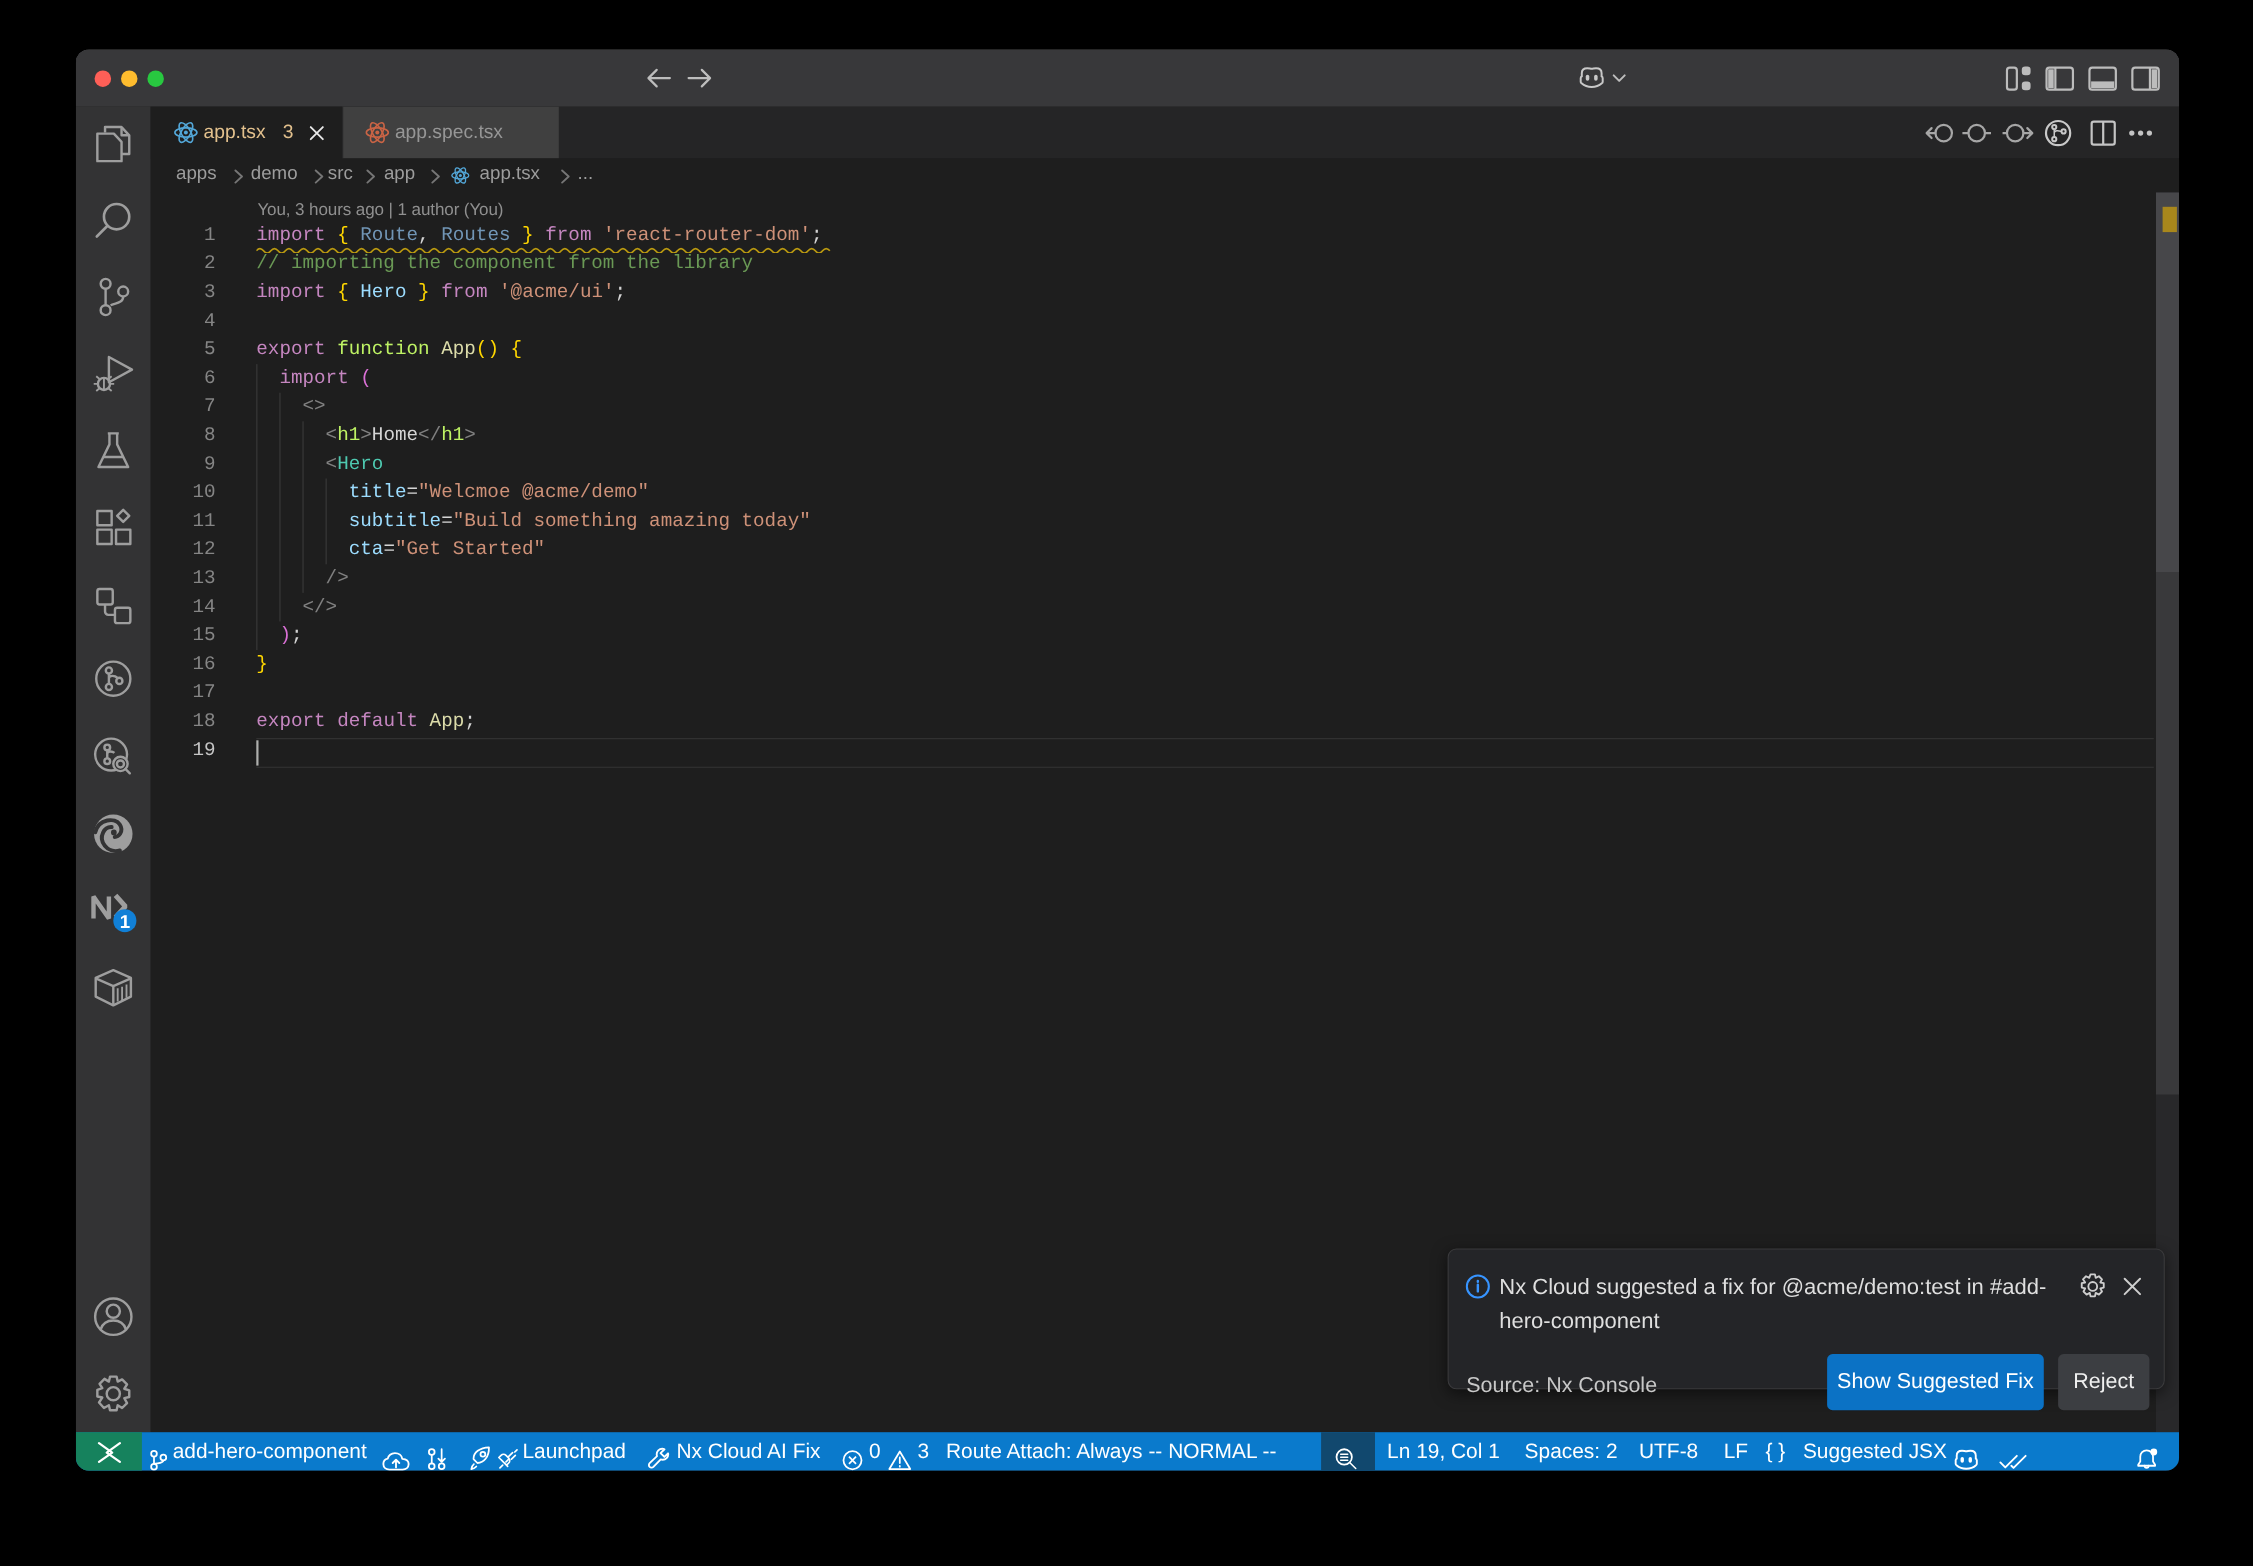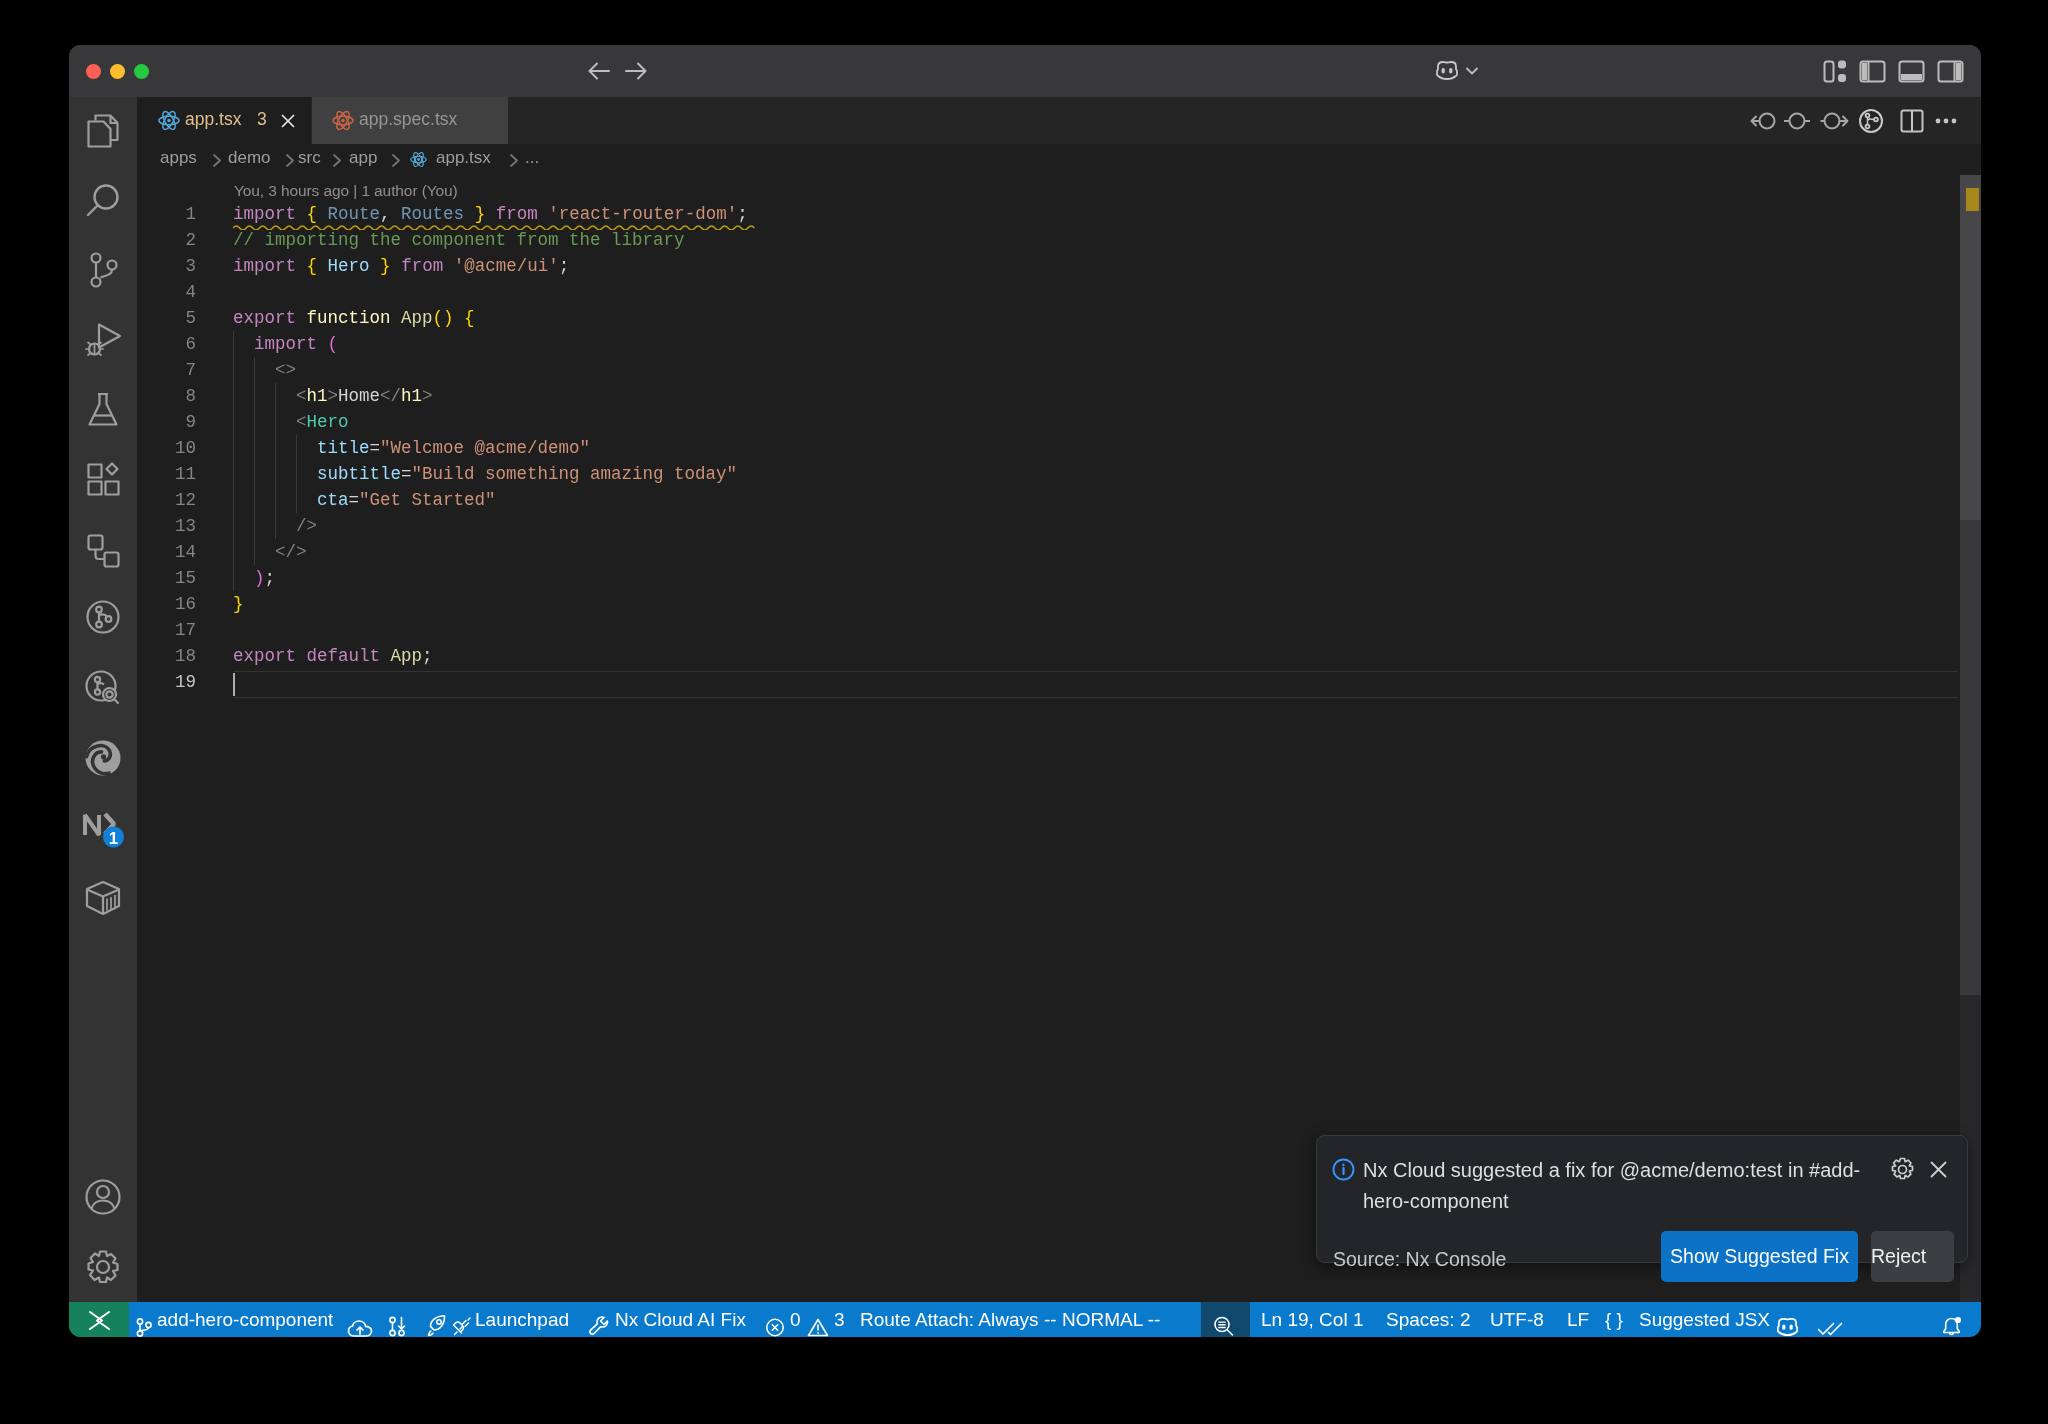--- a/index.html
+++ b/index.html
@@ -20,21 +20,21 @@
   
   #tabbar { position:absolute; left:68px; top:52px; right:0; height:47px; background:#252526; }
   .tab { position:absolute; top:0; height:47px; }
   
   #crumbs { position:absolute; left:68px; top:99px; right:0; height:31px; background:#1e1e1e;
             font-size:17px; color:#9d9d9d; }
   
   #editor { position:absolute; left:68px; top:130px; right:0; bottom:35px; background:#1e1e1e; }
   pre.code { position:absolute; font:17.5px/26px "Liberation Mono", monospace; color:#d4d4d4; white-space:pre; }
   .guide { position:absolute; width:1px; background:#3a3a3a; }
-  .kw { color:#C586C0; } .bk { color:#fef9c3; } .fn { color:#DCDCAA; }
+  .kw { color:#C586C0; } .bk { color:#bef264; } .fn { color:#DCDCAA; }
   .vr { color:#9CDCFE; } .st { color:#CE9178; } .cm { color:#6A9955; }
   .ty { color:#4EC9B0; } .ang { color:#808080; } .b1 { color:#FFD700; }
   .b2 { color:#DA70D6; } .dim { color:#7195b5;margin-top:48px; }
   
   #status { position:absolute; left:0; bottom:0; width:100%; height:35px; background:#0a7acc; color:#fff; font-size:19px; }
   #status .it { position:absolute; top:0; height:35px; line-height:35px; white-space:nowrap; }
   
   #toast { position:absolute; left:1247px; top:1090px; width:652px; height:128px; background:#242528;
            border:1px solid #3a3a3c; border-radius:8px; box-shadow:0 4px 14px rgba(0,0,0,.5); }
 </style>
@@ -388,15 +388,15 @@
     <div class="abs" style="left:46px;top:19px;width:520px;font-size:20px;line-height:31px;color:#dfdfdf;">Nx Cloud suggested a fix for @acme/demo:test in #add-hero-component</div>
     <svg class="abs" style="left:572px;top:20px" width="27" height="27" viewBox="0 0 27 27" fill="none" stroke="#cecece" stroke-width="1.7">
       <circle cx="13.5" cy="13.5" r="4"></circle>
       <path d="M11.5 2.5h4l.7 3.2 2.9-1.5 2.8 2.8-1.5 2.9 3.1.6v4l-3.1.7 1.5 2.9-2.8 2.8-2.9-1.5-.7 3.1h-4l-.7-3.1-2.9 1.5-2.8-2.8 1.5-2.9-3.1-.7v-4l3.1-.6L4.6 7 7.4 4.2l2.9 1.5z" stroke-linejoin="round"></path>
     </svg>
     <svg class="abs" style="left:612px;top:24px" width="19" height="19" viewBox="0 0 19 19" stroke="#cecece" stroke-width="1.8" stroke-linecap="round">
       <path d="M2.5 2.5l14 14M16.5 2.5l-14 14"></path>
     </svg>
     <div class="abs" style="left:16px;top:112px;font-size:19.5px;color:#c8c8c8;">Source: Nx Console</div>
     <div class="abs" style="left:344px;top:95px;width:197px;height:51px;background:#0b72c5;border-radius:5px;text-align:center;line-height:51px;font-size:19.5px;color:#fff;">Show Suggested Fix</div>
-    <div class="abs" style="left:554px;top:95px;width:83px;height:51px;background:#3c3e42;border-radius:5px;text-align:left;line-height:51px;font-size:19.5px;color:#f0f0f0;">Reject</div>
+    <div class="abs" style="left:554px;top:95px;width:83px;height:51px;background:#3c3e42;border-radius:5px;text-align:center;line-height:51px;font-size:19.5px;color:#f0f0f0;">Reject</div>
   </div>
 </div>
 
 </body></html>

